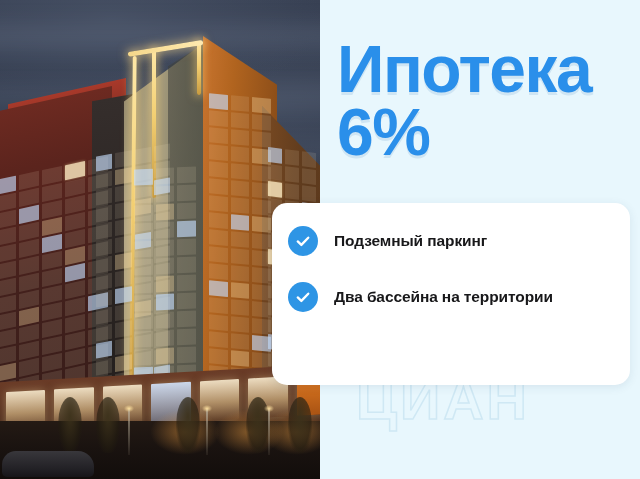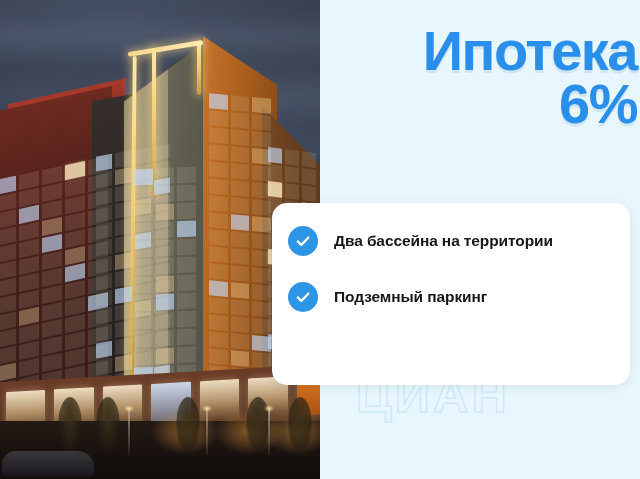--- a/index.html
+++ b/index.html
@@ -228,38 +228,37 @@
   .info-pane {
     position: absolute;
     left: 320px; top: 0;
     width: 320px; height: 479px;
     background: #e8f7fd;
   }
 
   .headline {
     position: absolute;
     left: 17px;
-    top: 24px;
+    top: 38px;
     width: 300px;
     color: #2a8fea;
-    font-size: 56px;
+    font-size: 66px;
     line-height: 0.95;
     font-weight: 700;
     letter-spacing: -1.5px;
     text-shadow: 0 3px 0 rgba(120,170,210,.22);
     white-space: pre-line;
-    text-align: right;
   }
 
   
   .watermark {
     position: absolute;
     left: 36px;
     top: 367px;
-    font-size: 49px;
+    font-size: 56px;
     font-weight: 700;
     letter-spacing: 3px;
     color: transparent;
     -webkit-text-stroke: 1.5px rgba(150,200,225,.30);
     pointer-events: none;
   }
 
   
   .feature-card {
     position: absolute;
@@ -726,29 +725,29 @@
 
   <div class="feature-card">
     <div class="feature-list">
 
       <div class="feature-row">
         <span class="check-badge">
           <svg width="18" height="18" viewBox="0 0 24 24" aria-hidden="true">
             <path d="M5 12.6 L9.8 17.2 L19 7.6" fill="none" stroke="#ffffff" stroke-width="3.1" stroke-linecap="round" stroke-linejoin="round"></path>
           </svg>
         </span>
-        <span class="feature-text">Два бассейна на территории</span>
+        <span class="feature-text">Подземный паркинг</span>
       </div>
 
       <div class="feature-row">
         <span class="check-badge">
           <svg width="18" height="18" viewBox="0 0 24 24" aria-hidden="true">
             <path d="M5 12.6 L9.8 17.2 L19 7.6" fill="none" stroke="#ffffff" stroke-width="3.1" stroke-linecap="round" stroke-linejoin="round"></path>
           </svg>
         </span>
-        <span class="feature-text">Подземный паркинг</span>
+        <span class="feature-text">Два бассейна на территории</span>
       </div>
 
 
     </div>
   </div>
 
 </div>
 
 </body></html>

